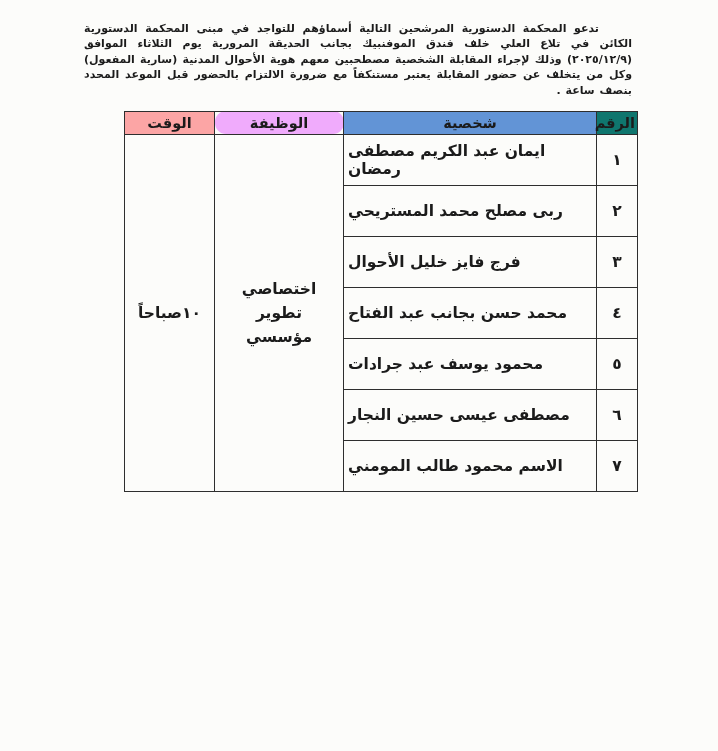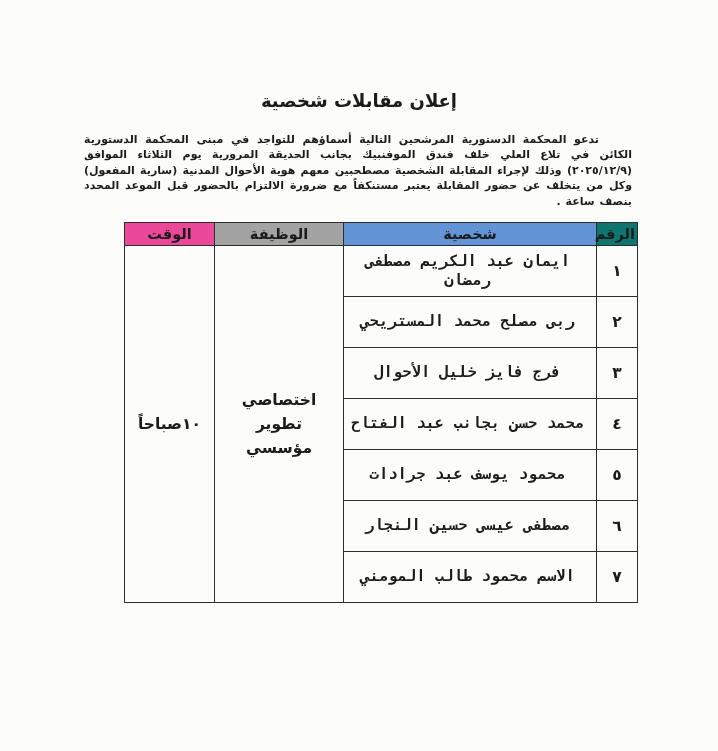--- a/index.html
+++ b/index.html
@@ -53,48 +53,47 @@
     font-size:14.5px;
     text-align:center;
     padding:1px 2px;
   }
   table.roster td { height:51px; font-size:15.5px; }
   .col-num  { width:41px;  }
   .col-name { width:253px; }
   .col-job  { width:129px; }
   .col-time { width:90px;  }
   td.cell-num  { text-align:center; font-size:15px; }
-  td.cell-name { text-align:center; padding-right:9px; padding-left:4px;font-family:Liberation Mono, monospace; }
+  td.cell-name { text-align:left; padding-right:9px; padding-left:4px; }
   td.cell-job  { text-align:center; padding:8px 14px; line-height:1.55; }
   td.cell-time { text-align:center; }
   td.cell-time .time-val { direction:ltr; unicode-bidi:isolate; }
 </style>
 </head>
 <body>
 
 <div class="page">
 
-  <div class="doc-title">إعلان مقابلات شخصية</div>
 
   <div class="doc-body">تدعو المحكمة الدستورية المرشحين التالية أسماؤهم للتواجد في مبنى المحكمة الدستورية الكائن في تلاع العلي خلف فندق الموفنبيك بجانب الحديقة المرورية يوم الثلاثاء الموافق (٢٠٢٥/١٢/٩) وذلك لإجراء المقابلة الشخصية مصطحبين معهم هوية الأحوال المدنية (سارية المفعول) وكل من يتخلف عن حضور المقابلة يعتبر مستنكفاً مع ضرورة الالتزام بالحضور قبل الموعد المحدد بنصف ساعة .</div>
 
   <div class="table-wrap">
     <table class="roster">
       <colgroup>
         <col class="col-num">
           <col class="col-name">
           <col class="col-job">
           <col class="col-time">
       </colgroup>
       <thead>
         <tr>
           <th class="hdr" style="background: #0f766e;">الرقم</th>
           <th class="hdr" style="background: rgb(98, 148, 214);">شخصية</th>
-          <th class="hdr" style="background: #a3a3a3;">الوظيفة</th>
-          <th class="hdr" style="background: #ec4899;">الوقت</th>
+          <th class="hdr" style="background: #f0abfc; border-radius: 11px;">الوظيفة</th>
+          <th class="hdr" style="background: #fca5a5;">الوقت</th>
         </tr>
       </thead>
       <tbody>
         <tr>
           <td class="cell-num">١</td>
           <td class="cell-name">ايمان عبد الكريم مصطفى رمضان</td>
           <td class="cell-job" rowspan="7">اختصاصي تطوير مؤسسي</td>
           <td class="cell-time" rowspan="7">
             <span class="time-val">١٠صباحاً</span>
           </td>

